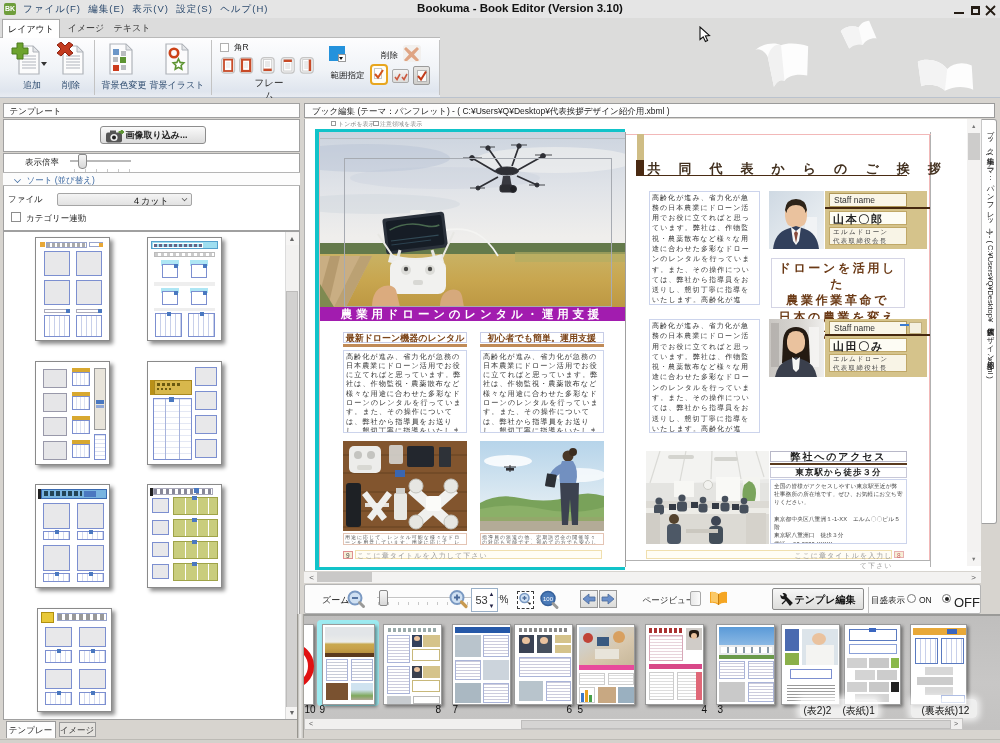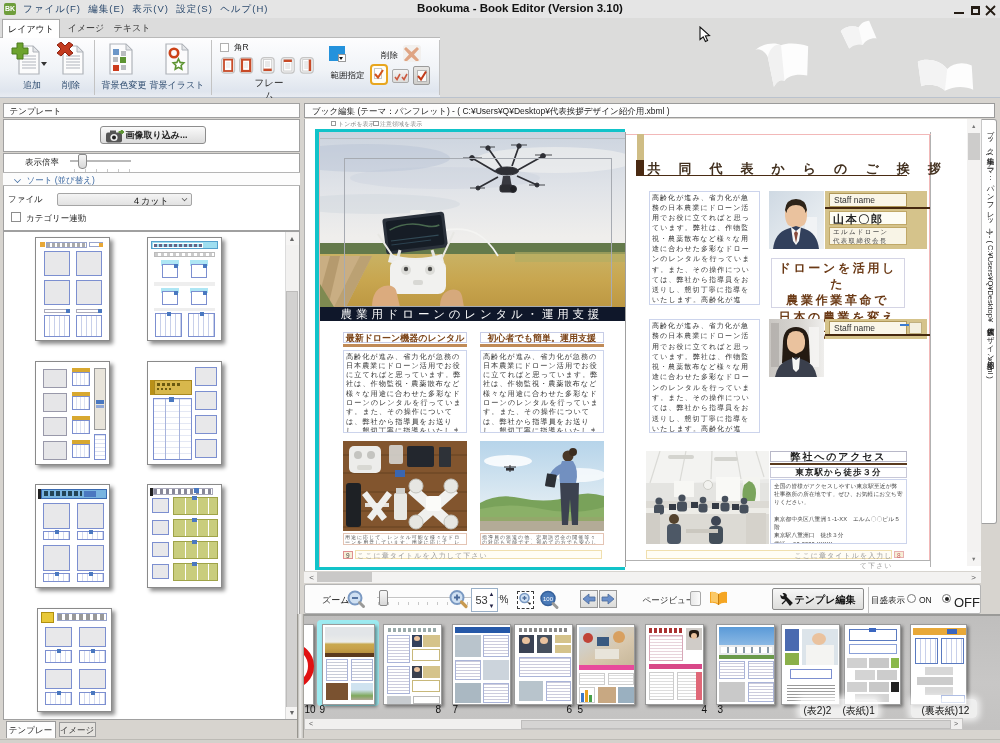--- a/index.html
+++ b/index.html
@@ -420,21 +420,21 @@
       <rect x="93" y="148" width="10" height="5" rx="2" fill="#d8d8d4"></rect>
 
       <path d="M52,175 q0,-17 12,-21 q9,-2 12,4 l4,17 z" fill="#dbab7e"></path>
       <path d="M120,175 q0,-14 10,-17 q10,-2 12,6 l2,11 z" fill="#d6a97c"></path>
 
       <rect x="24.5" y="26.5" width="267" height="148" fill="none" stroke="#a7abb2" stroke-width="1"></rect>
       <rect x="0" y="6" width="305" height="1" fill="#b4b7bc" opacity=".85"></rect>
     </svg>
   </div>
 
-  <div class="a" style="left:1px;top:175px;width:305px;height:14px;background:#0f172a;color:#fff;font-size:11.5px;font-weight:normal;text-align:center;line-height:14px;letter-spacing:3.8px">農業用ドローンのレンタル・運用支援</div>
+  <div class="a" style="left:1px;top:175px;width:305px;height:14px;background:#a21caf;color:#fff;font-size:11.5px;font-weight:bold;text-align:center;line-height:14px;letter-spacing:3.8px">農業用ドローンのレンタル・運用支援</div>
 
   <div class="a" style="left:24.5px;top:200px;width:124px;height:11px;border:1px solid #c7cde7;background:#fff;font-size:9px;font-weight:bold;color:#7c4418;text-align:center;line-height:10px">最新ドローン機器のレンタル</div>
   <div class="a" style="left:161.5px;top:200px;width:123.5px;height:11px;border:1px solid #c7cde7;background:#fff;font-size:9px;font-weight:bold;color:#7c4418;text-align:center;line-height:10px">初心者でも簡単。運用支援</div>
   <div class="a" style="left:24.5px;top:212.5px;width:124px;height:2.5px;background:#c08a56"></div>
   <div class="a" style="left:161.5px;top:212.5px;width:123.5px;height:2.5px;background:#c08a56"></div>
 
   <div class="jp a" style="left:24.5px;top:218px;width:124px;height:83.5px;border:1px solid #ccd4ec;font-size:7.2px;line-height:9.3px;padding:1px 2px;overflow:hidden;letter-spacing:.13em;color:#333">高齢化が進み、省力化が急務の日本農業にドローン活用でお役に立てればと思っています。弊社は、作物監視・農薬散布など様々な用途に合わせた多彩なドローンのレンタルを行っています。また、その操作については、弊社から指導員をお送りし、懇切丁寧に指導をいたします。高齢化が進み、省力化が急務の日本農業にドローン活用でお役に立てれ。</div>
   <div class="jp a" style="left:161.5px;top:218px;width:123.5px;height:83.5px;border:1px solid #ccd4ec;font-size:7.2px;line-height:9.3px;padding:1px 2px;overflow:hidden;letter-spacing:.13em;color:#333">高齢化が進み、省力化が急務の日本農業にドローン活用でお役に立てればと思っています。弊社は、作物監視・農薬散布など様々な用途に合わせた多彩なドローンのレンタルを行っています。また、その操作については、弊社から指導員をお送りし、懇切丁寧に指導をいたします。高齢化が進み、省力化が急務の日本農業にドローン活用でお役に立てれ。</div>
 
   <div class="a" style="left:24.5px;top:309px;width:124px;height:90.5px;overflow:hidden">
@@ -570,20 +570,24 @@
       <path d="M6,58 q3,-14 13,-17 l8,-3 8,3 q10,3 13,17 z" fill="#3a3f4c"></path>
       <path d="M23,38 l4,3 4,-3 -1,12 -3,3 -3,-3 z" fill="#f6f6f4"></path>
     </svg>
   </div>
   <div class="a" style="left:199.5px;top:187.5px;width:102px;height:19.5px;background:#d5c38b">
     <div class="a" style="left:4px;top:2px;width:77.5px;height:14px;background:#faf6e8;border:1px solid #b09858;font-size:8.5px;color:#333;padding:1px 0 0 4px">Staff name</div>
     <div class="a" style="left:84px;top:3px;width:13px;height:12px;background:#f4f0e0;border:1px solid #c0b080"></div>
   </div>
   <div class="a" style="left:274px;top:192px;width:9px;height:2.5px;background:#3a7bd0"></div>
   <div class="a" style="left:199.5px;top:202px;width:105px;height:2.5px;background:#46290f"></div>
+  <div class="a" style="left:199.5px;top:204.5px;width:102px;height:41px;background:#d5c38b">
+    <div class="a" style="left:4px;top:2px;width:77.5px;height:14px;background:#fdfcf4;border:1px solid #c0a868;font-size:11px;font-weight:bold;color:#222;padding:0 0 0 3px;letter-spacing:.15em">山田〇み</div>
+    <div class="a" style="left:4px;top:17.5px;width:77.5px;height:18px;background:#f8f4e6;border:1px solid #c0a868;font-size:6.5px;line-height:8.5px;color:#444;padding:.5px 0 0 3px;letter-spacing:.2em">エルムドローン<br>代表取締役社長</div>
+  </div>
 
 
   <div class="a" style="left:20.5px;top:319.5px;width:123px;height:93px;overflow:hidden">
     <svg width="123" height="93" viewBox="0 0 123 93">
       <rect width="123" height="93" fill="#eaeae8"></rect>
       <polygon points="0,0 123,0 123,28 0,34" fill="#f3f3f1"></polygon>
       <g stroke="#dadad6" stroke-width="1.2">
           <path d="M14,0 L4,32 M40,0 L34,30 M66,0 L65,28 M90,0 L95,28 M110,0 L118,26"></path>
         </g>
       <rect x="22" y="4" width="26" height="4" rx="2" fill="#d4d4cf"></rect>

